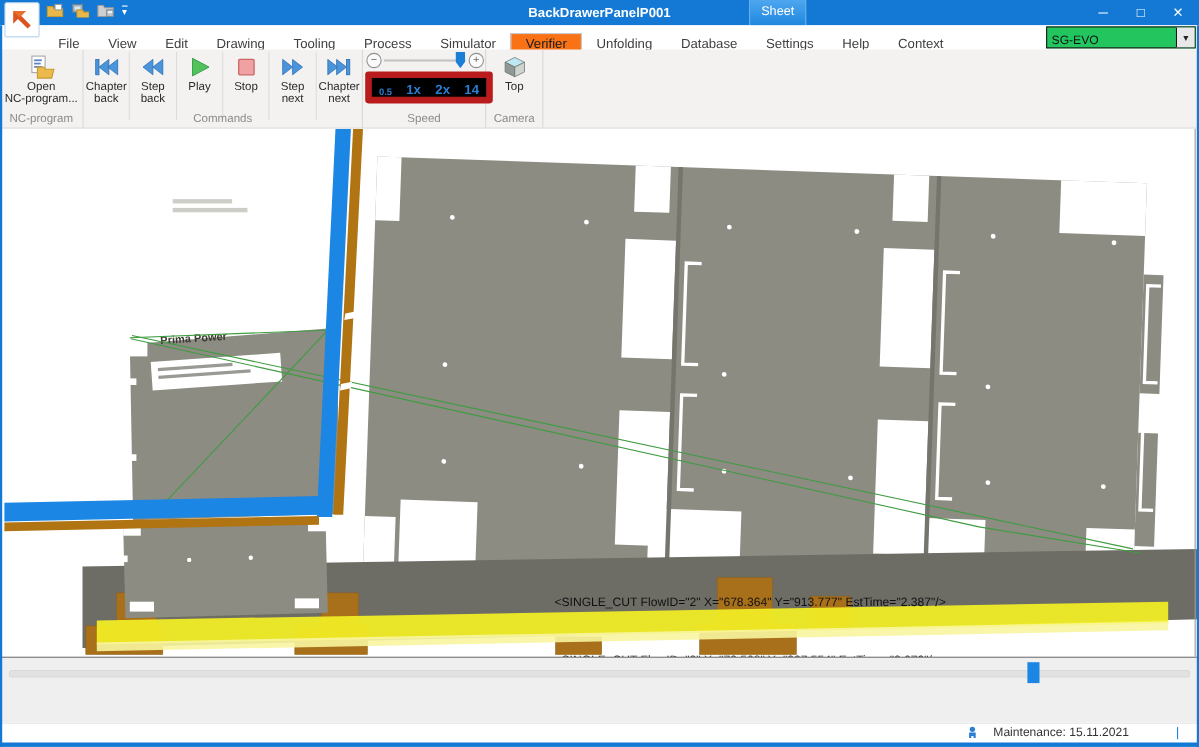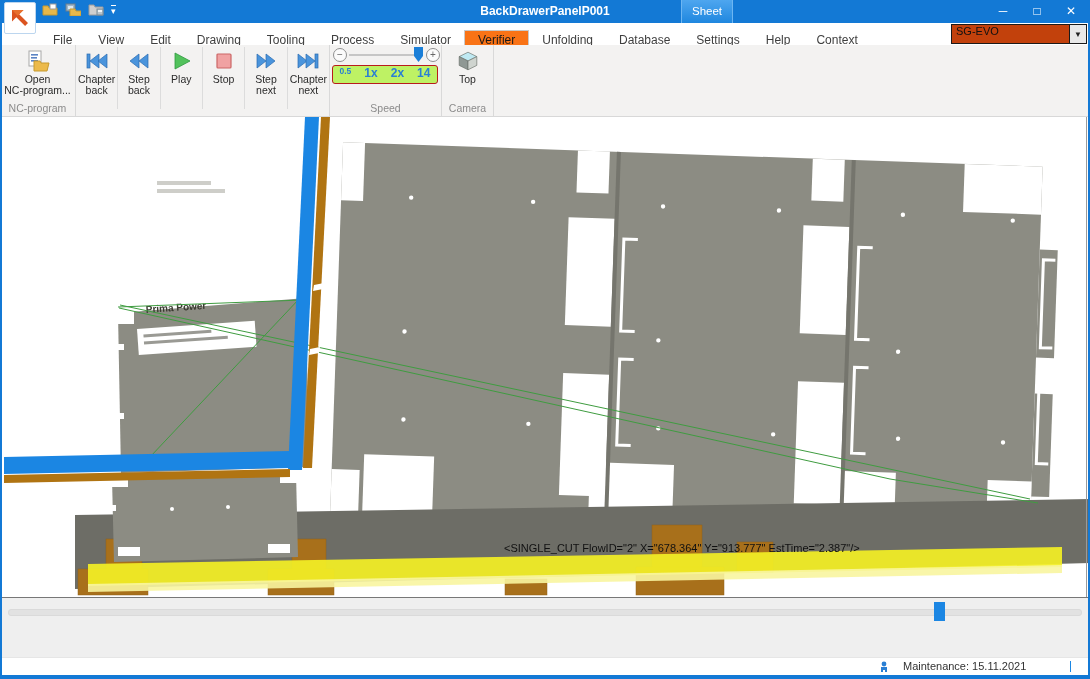--- a/index.html
+++ b/index.html
@@ -18,21 +18,21 @@
   .qat svg{display:block}
   .qat-caret{font-size:9px;color:#fff;line-height:8px;border-top:1px solid #fff;padding-top:1px}
   .logo{position:absolute;left:4px;top:2px;width:30px;height:30px;background:#fff;
         border:1px solid #bcd6ef;border-radius:2px;z-index:30;display:flex;align-items:center;justify-content:center}
   
   .menubar{position:absolute;top:23px;left:0;right:0;height:36px;background:#fff;
            border-bottom:2px solid #1379d5;box-sizing:border-box;display:flex;align-items:center;padding-left:40px}
   .menu-item{padding:0 13px;font-size:12px;color:#3f3f3f;line-height:19px;height:19px;white-space:nowrap}
   .menu-item.active{background:#f97316;border:1px solid #c9c9c9;border-bottom:none;color:#1a1a1a;line-height:18px}
   .combo{position:absolute;right:3px;top:1px;width:134px;height:18px;border:1px solid #1a1a1a;
-         background:#c2410c;display:flex;align-items:flex-start}
+         background:#22c55e;display:flex;align-items:flex-end}
   .combo-val{flex:1;font-size:11px;color:#111;padding-left:4px}
   .combo-btn{width:16px;height:100%;border-left:1px solid #1a1a1a;background:#e8e8e8;
              font-size:8px;color:#222;display:flex;align-items:center;justify-content:center}
   
   .ribbon{position:absolute;top:45px;left:0;right:0;height:72px;background:#f3f2f1;
           border-bottom:1px solid #d8d8d8;box-sizing:border-box;display:flex}
   .rgroup{position:relative;height:71px;border-right:1px solid #d9d9d9;box-sizing:border-box}
   .gname{position:absolute;left:0;right:0;bottom:2px;text-align:center;font-size:10.5px;color:#8b8b8b}
   .gbody{display:flex;height:55px}
   .rbtn{flex:1;display:flex;flex-direction:column;align-items:center;padding-top:4px;box-sizing:border-box}
@@ -40,22 +40,22 @@
   .rlabel{margin-top:1px;font-size:10.5px;line-height:11px;color:#2b2b2b;text-align:center;white-space:pre-line}
   .cmd-sep{width:1px;background:#dcdcdc;height:62px;margin-top:2px}
   
   .speed-body{position:relative;width:100%;height:55px}
   .sl-minus,.sl-plus{position:absolute;top:3px;width:12px;height:12px;border:1px solid #909090;border-radius:50%;
       font-size:10px;line-height:11px;text-align:center;color:#666;background:#fbfbfb}
   .sl-minus{left:3px}.sl-plus{left:96px}
   .sl-track{position:absolute;left:19px;top:9px;width:74px;height:2px;background:#c6c6c6}
   .sl-handle{position:absolute;left:84px;top:2px;width:9px;height:15px;background:#1b7fd8;
       clip-path:polygon(0 0,100% 0,100% 60%,50% 100%,0 60%)}
-  .presets{position:absolute;left:2px;top:20px;width:104px;height:17px;border:1px solid #b91c1c;border-radius:3px;
-      background:#bef264;display:flex;align-items:flex-start;justify-content:space-around}
+  .presets{position:absolute;left:2px;top:20px;width:104px;height:17px;border:6px solid #b91c1c;border-radius:3px;
+      background:#000000;display:flex;align-items:flex-end;justify-content:space-around}
   .preset{color:#2a7fd4;font-weight:bold;font-size:12px}
   .preset.small{font-size:8.5px}
   
   .canvas{position:absolute;top:117px;left:0;width:1090px;height:480px;background:#fff;overflow:hidden}
   .canvas svg{position:absolute;left:0;top:0}
   .info{position:absolute;left:8px;top:7px;font-size:15px;line-height:13.5px;color:#141414;z-index:4}
   .info .blockgap{height:12px}
   .cutlog{position:absolute;left:504px;top:388px;z-index:5;font-size:11px;line-height:17.5px;color:#111;white-space:pre}
   .canvas-right-line{position:absolute;right:3px;top:0;bottom:0;width:1px;background:#9a9a9a;z-index:6}
   
@@ -214,20 +214,21 @@
           <svg width="24" height="18">
               <polygon points="2,2 11,9 2,16" fill="#4a94dc" stroke="#2a6cb0" stroke-width="0.7"></polygon>
               <polygon points="10,2 19,9 10,16" fill="#4a94dc" stroke="#2a6cb0" stroke-width="0.7"></polygon>
               <rect x="19" y="2" width="3" height="14" fill="#4a94dc" stroke="#2a6cb0" stroke-width="0.7"></rect>
             </svg>
         </span>
         <span class="rlabel">Chapter
 next</span>
       </div>
     </div>
+    <div class="gname">Commands</div>
   </div>
 
   <div class="rgroup" style="width:112px">
     <div class="speed-body">
       <span class="sl-minus">−</span>
       <span class="sl-track"></span>
       <span class="sl-handle"></span>
       <span class="sl-plus">+</span>
       <div class="presets">
         <span class="preset small">0.5</span>

